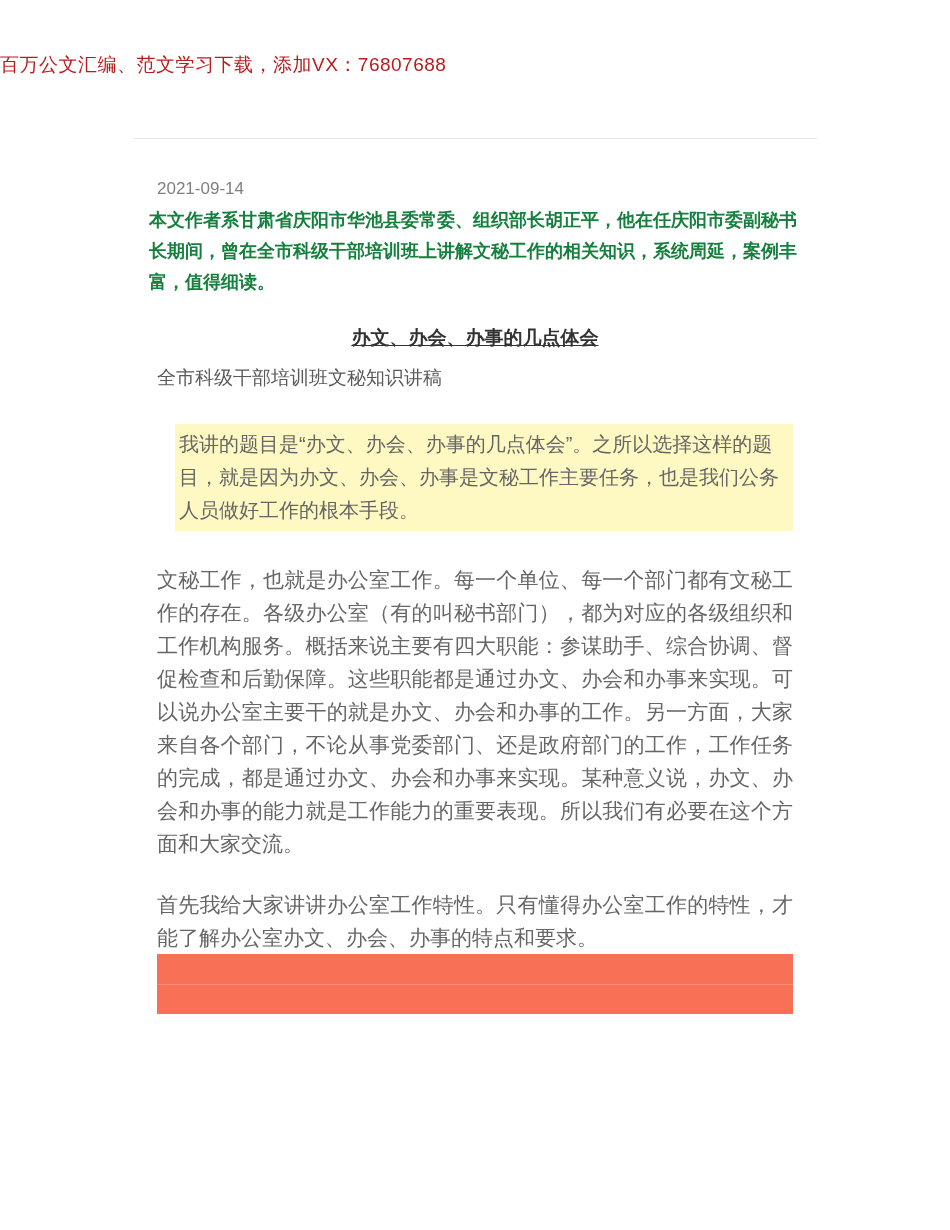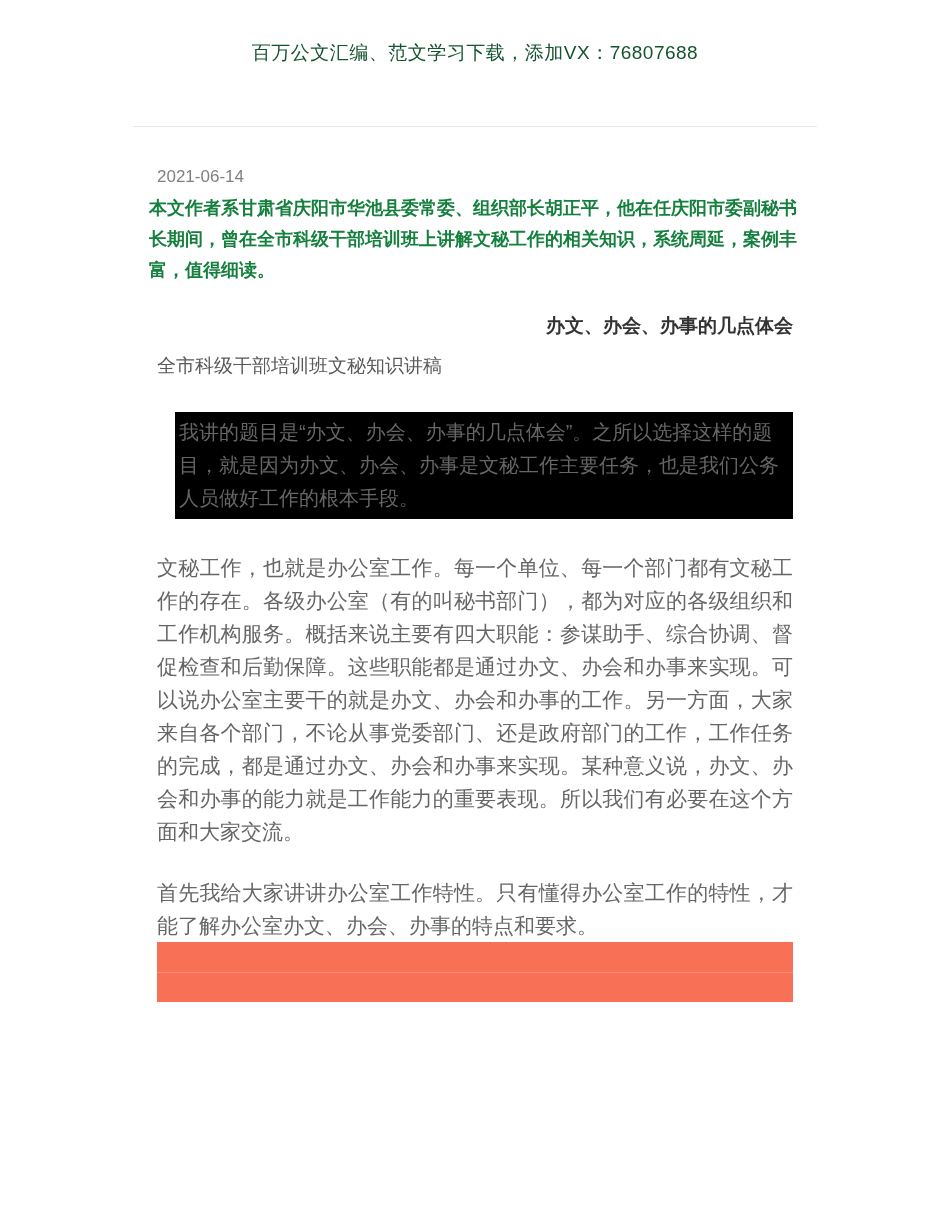--- a/index.html
+++ b/index.html
@@ -8,25 +8,24 @@
     background: #ffffff;
   }
   body {
     width: 950px;
     height: 1230px;
     position: relative;
     overflow: hidden;
     font-family: "Liberation Sans", "DejaVu Sans", sans-serif;
   }
   .promo-banner {
-    margin-top: 40px;
-    text-align: center;
+    margin-top: 52px;
     font-size: 19px;
     line-height: 26px;
-    color: #14532d;
+    color: #b91c1c;
     letter-spacing: 0.5px;
   }
   .container {
     width: 684px;
     margin: 60px auto 0;
   }
   .article-title {
     margin: 0 24px;
     max-width: 620px;
     font-size: 26px;
@@ -48,37 +47,38 @@
   }
   .author-note {
     margin: 4px 16px 0;
     font-size: 18px;
     line-height: 31px;
     font-weight: 700;
     color: #15803d;
   }
   .article-heading {
     margin: 26px 24px 0;
-    text-align: right;
+    text-align: center;
     font-size: 19px;
     line-height: 28px;
     font-weight: 700;
     color: #333333;
+    text-decoration: underline;
   }
   .article-subheading {
     margin: 12px 24px 0;
     text-align: left;
     font-size: 19px;
     line-height: 28px;
     font-weight: 400;
     color: #595959;
   }
   .quote-block {
     margin: 32px 24px 0 42px;
-    background: #000000;
+    background: #fef9c3;
     padding: 4px 10px 4px 4px;
     font-size: 20px;
     line-height: 33px;
     color: #666666;
   }
   .body-paragraph {
     margin: 28px 24px 0;
     font-size: 21px;
     line-height: 33px;
     color: #666666;
@@ -106,21 +106,21 @@
 </head>
 <body>
 
 <div class="promo-banner">百万公文汇编、范文学习下载，添加VX：76807688</div>
 
 <div class="container">
 
 
   <div class="divider"></div>
 
-  <div class="article-date">2021-06-14</div>
+  <div class="article-date">2021-09-14</div>
 
   <div class="author-note">本文作者系甘肃省庆阳市华池县委常委、组织部长胡正平，他在任庆阳市委副秘书长期间，曾在全市科级干部培训班上讲解文秘工作的相关知识，系统周延，案例丰富，值得细读。</div>
 
   <div class="article-heading">办文、办会、办事的几点体会</div>
 
   <div class="article-subheading">全市科级干部培训班文秘知识讲稿</div>
 
   <div class="quote-block">我讲的题目是“办文、办会、办事的几点体会”。之所以选择这样的题目，就是因为办文、办会、办事是文秘工作主要任务，也是我们公务人员做好工作的根本手段。</div>
 
   <p class="body-paragraph first">文秘工作，也就是办公室工作。每一个单位、每一个部门都有文秘工作的存在。各级办公室（有的叫秘书部门），都为对应的各级组织和工作机构服务。概括来说主要有四大职能：参谋助手、综合协调、督促检查和后勤保障。这些职能都是通过办文、办会和办事来实现。可以说办公室主要干的就是办文、办会和办事的工作。另一方面，大家来自各个部门，不论从事党委部门、还是政府部门的工作，工作任务的完成，都是通过办文、办会和办事来实现。某种意义说，办文、办会和办事的能力就是工作能力的重要表现。所以我们有必要在这个方面和大家交流。</p>

